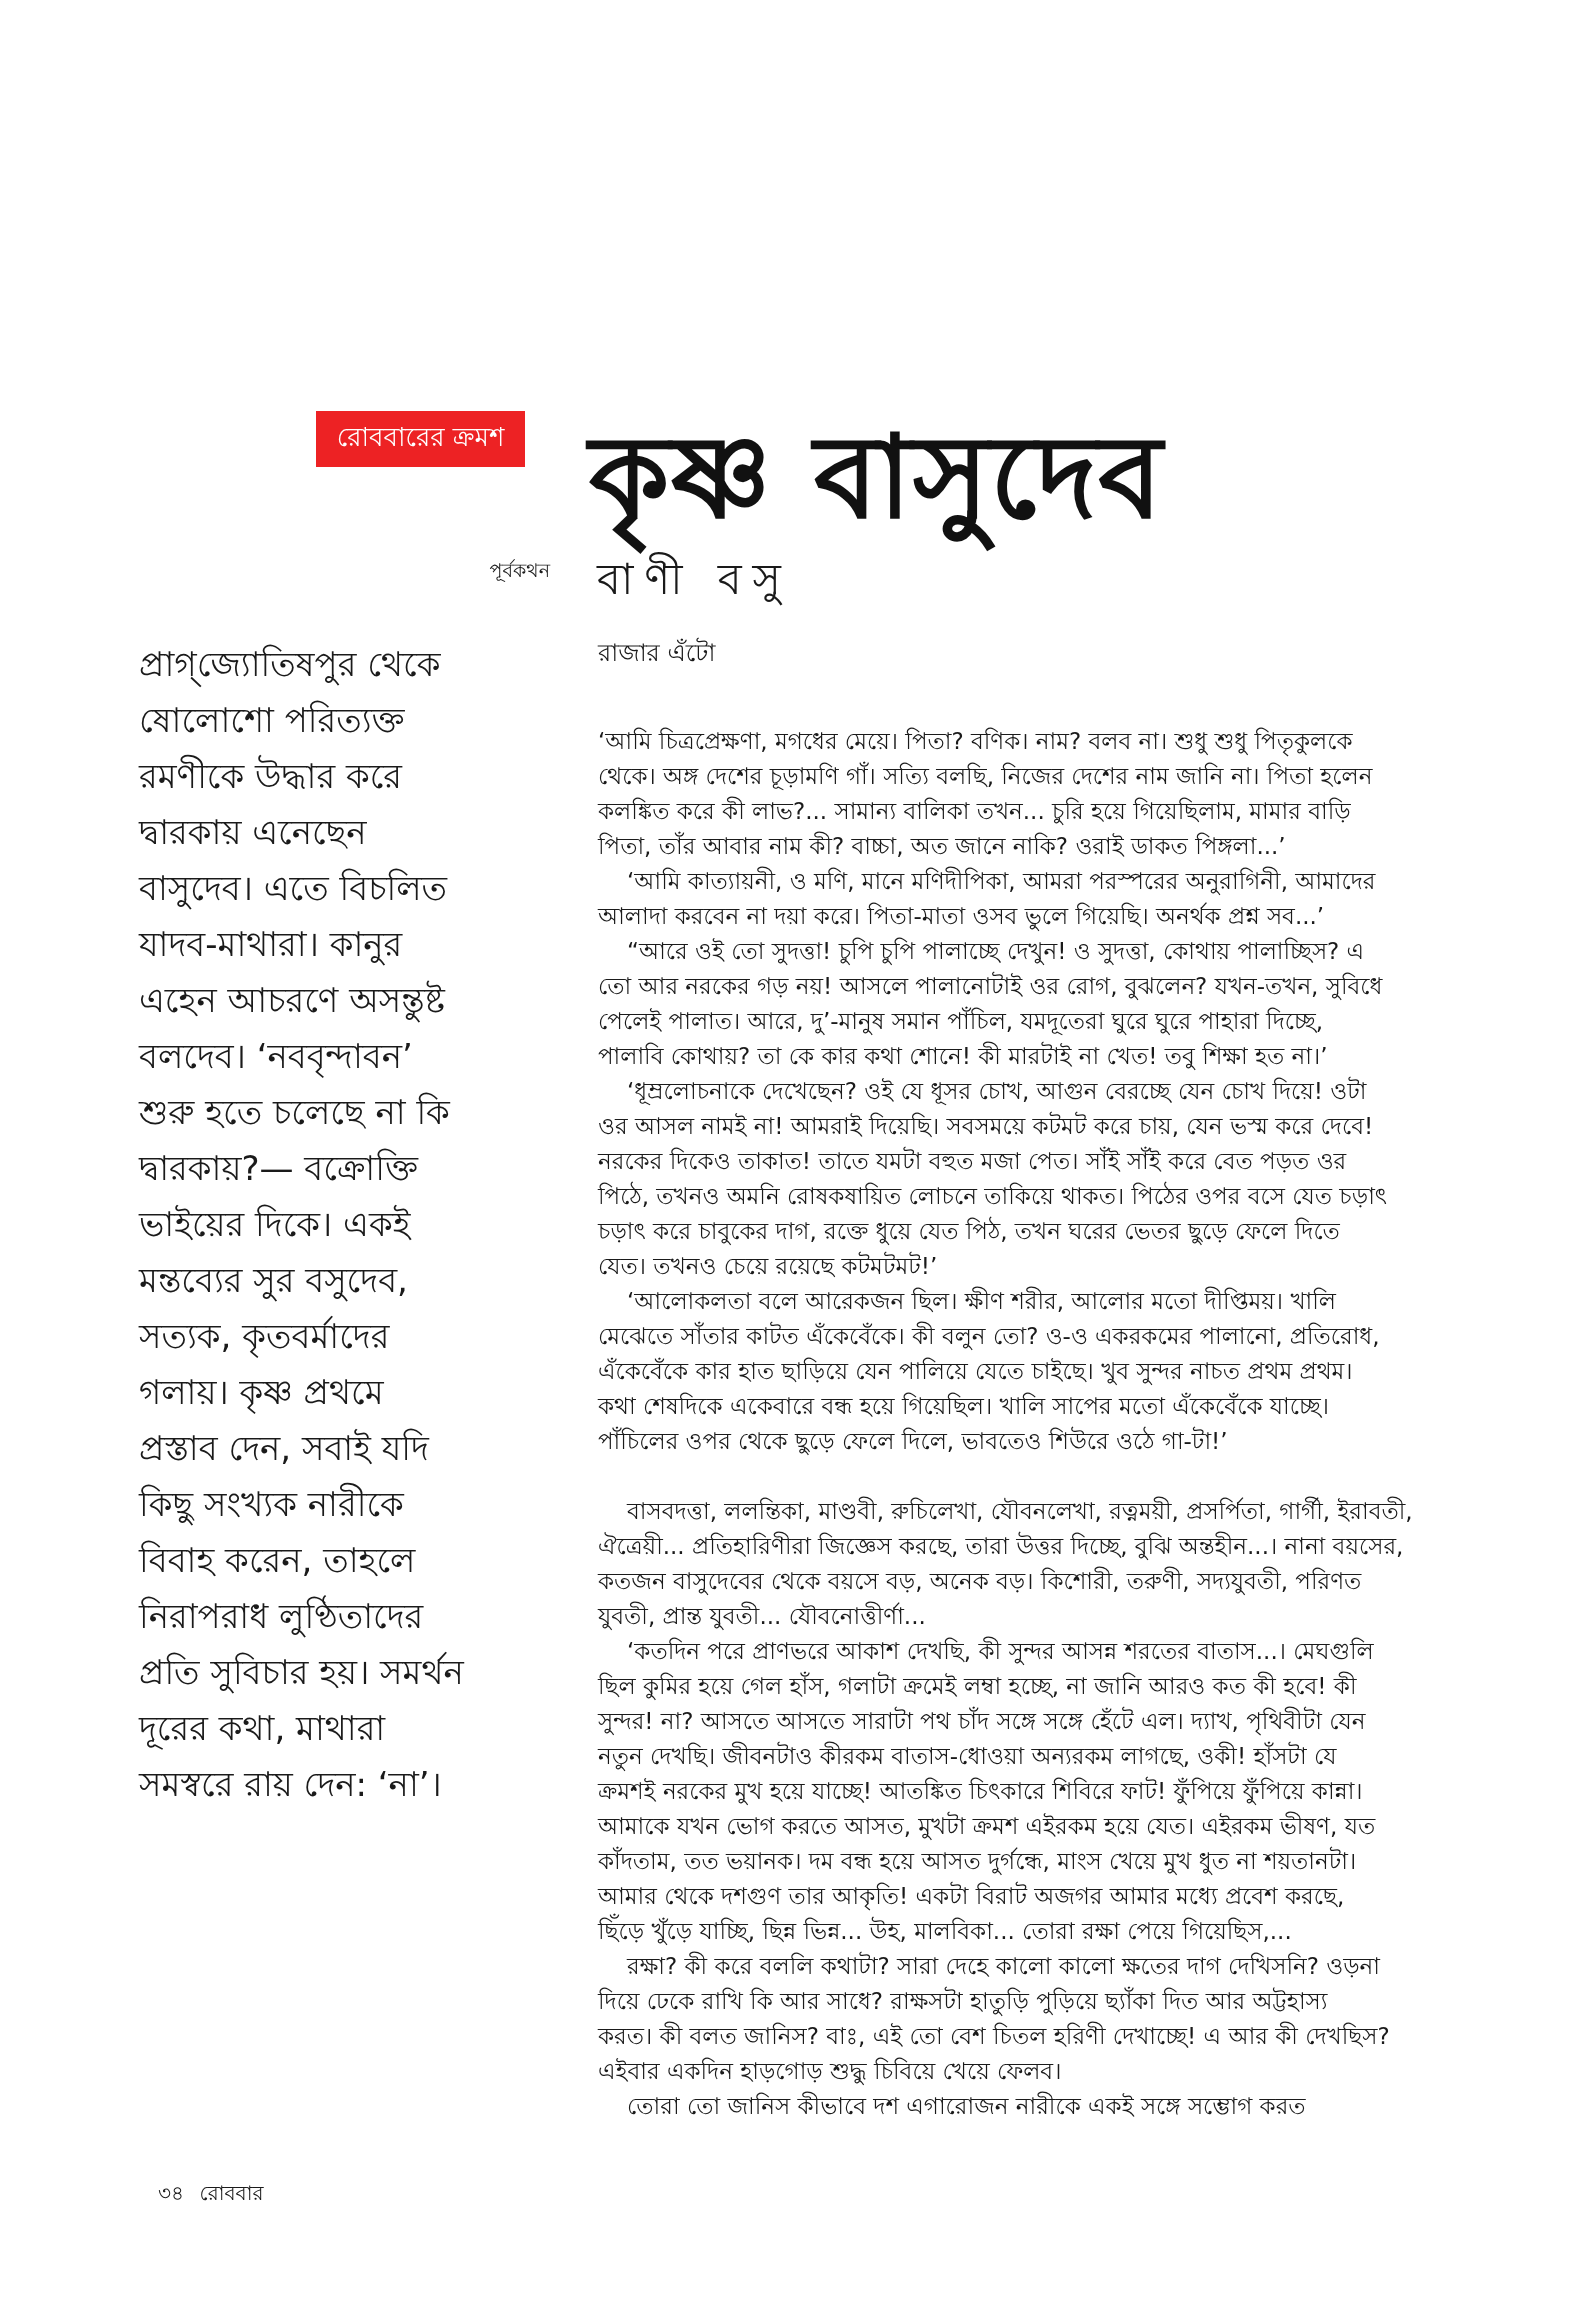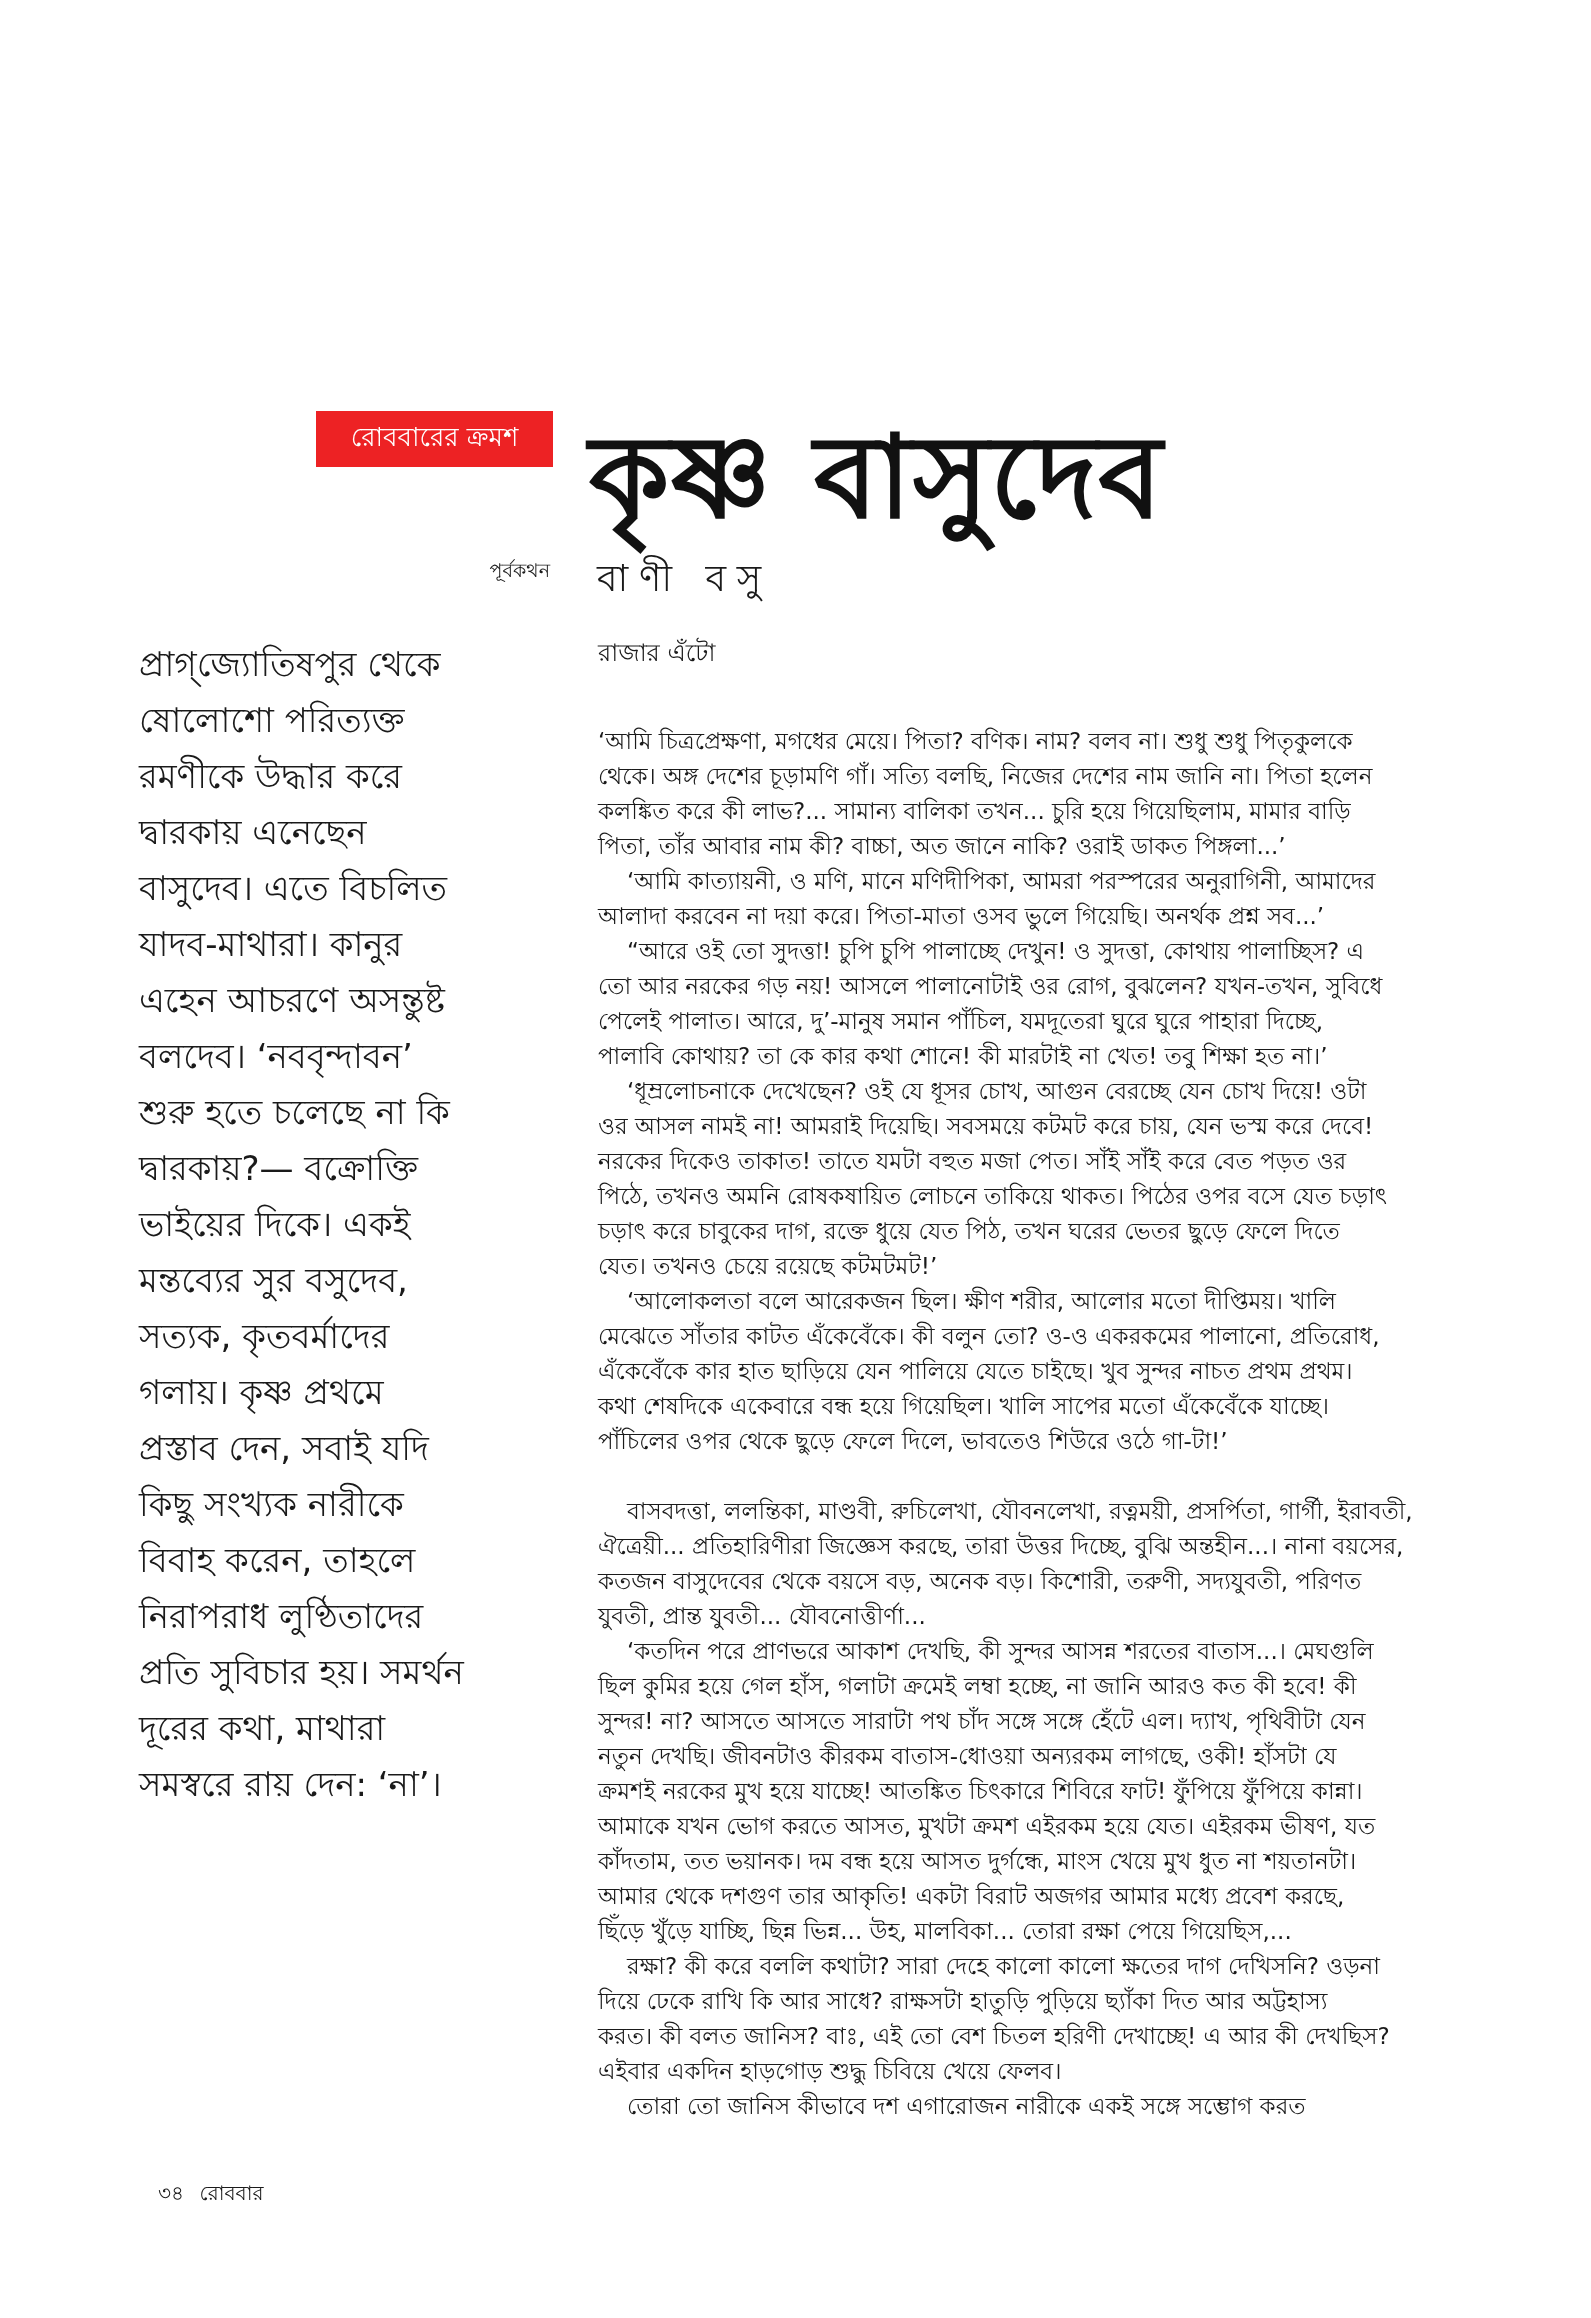--- a/index.html
+++ b/index.html
@@ -1,31 +1,31 @@
 <!DOCTYPE html>
 <html style="font-size:12.3px"><head>
 <meta charset="utf-8">
 <style>
   html, body { margin: 0; padding: 0; background: #ffffff; }
   body { width: 1591px; height: 2319px; position: relative; overflow: hidden;
          font-family: "DejaVu Sans", "Liberation Sans", sans-serif; color: #1a1a1a; }
   .page { position: absolute; inset: 0; }
 
-  .series-badge { position: absolute; left: 316px; top: 411px; width: 237px; height: 56px;
+  .series-badge { position: absolute; left: 316px; top: 411px; width: 209px; height: 56px;
                   background: #ed2224; color: #ffffff; display: flex; align-items: center;
                   justify-content: center; font-size: 26px; white-space: nowrap; }
 
   .title { position: absolute; left: 589px; top: 400px; width: 585px; height: 192px;
            font-size: 115px; font-weight: bold; line-height: 154px; white-space: nowrap;
            color: #111111; letter-spacing: 1.5px; }
 
   .prelude-label { position: absolute; left: 431px; top: 553px; width: 119px; text-align: right;
                    font-size: 19px; line-height: 34px; white-space: nowrap; }
 
-  .author { position: absolute; left: 597px; top: 548px; font-size: 37px; line-height: 62px;
+  .author { position: absolute; left: 597px; top: 548px; font-size: 43px; line-height: 62px;
             letter-spacing: 10.8px; white-space: nowrap; }
 
   .chapter-title { position: absolute; left: 598px; top: 636px; font-size: 24px; line-height: 35px;
                    white-space: nowrap; }
 
   .summary { position: absolute; left: 139px; top: 636px; width: 413px; text-align: left;
              font-size: 34px; line-height: 56px; }
   .summary .line { display: block; white-space: nowrap; }
 
   .body-text { position: absolute; left: 598px; top: 724px; width: 816px;

